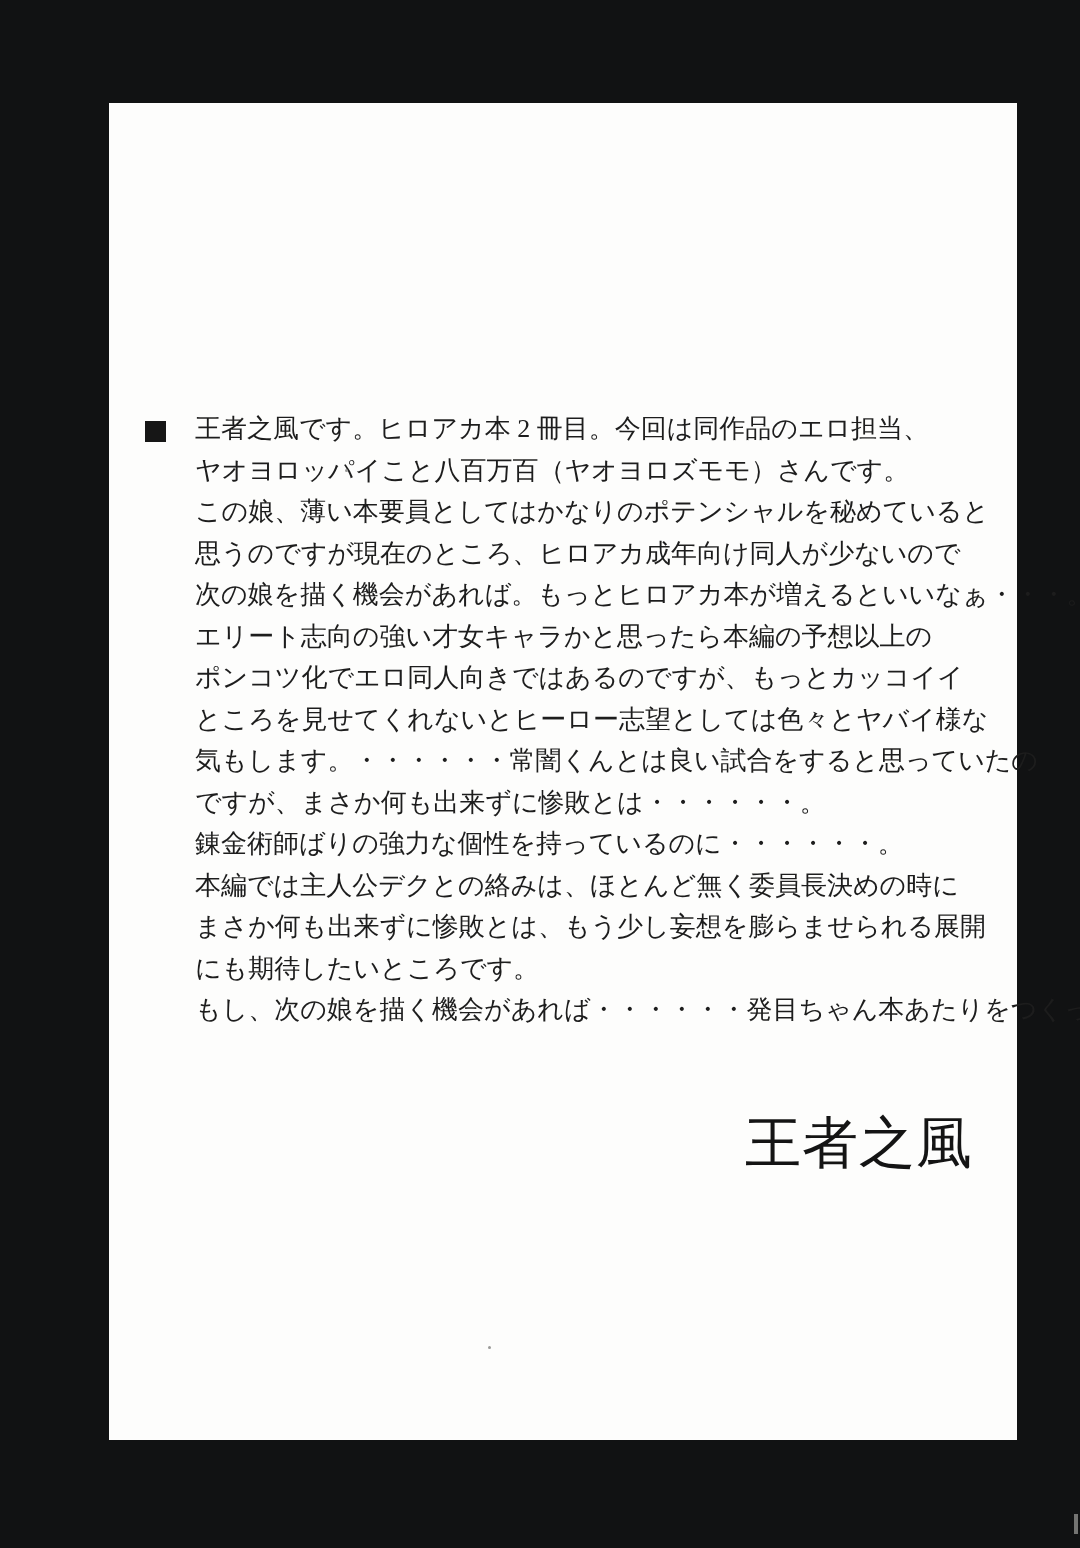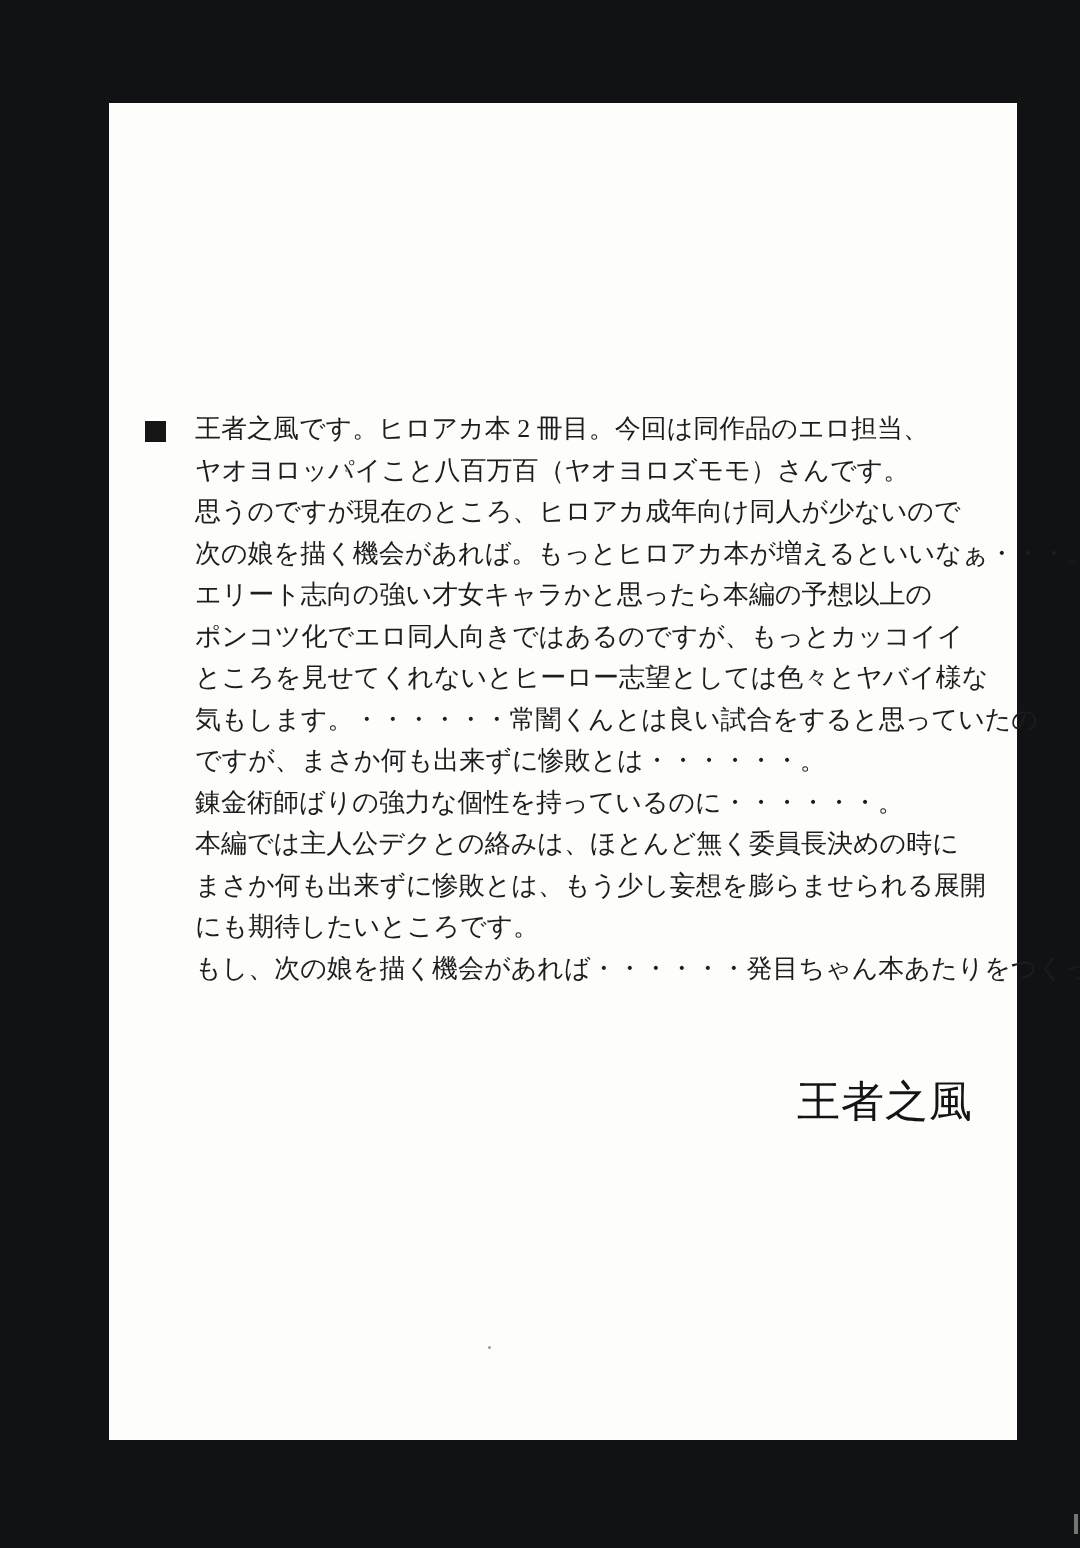--- a/index.html
+++ b/index.html
@@ -43,23 +43,23 @@
   }
   .afterword p {
     margin: 0;
     padding: 0;
     white-space: nowrap;
     height: 41.5px;
   }
   .signature {
     position: absolute;
     right: 44px;
-    top: 975px;
+    top: 1016px;
     color: #141414;
-    font-size: 43px;
+    font-size: 56px;
     line-height: 48px;
     letter-spacing: 1px;
     white-space: nowrap;
   }
   .speck {
     position: absolute;
     border-radius: 50%;
     background: #9a9a98;
   }
   .speck-a { left: 236px; top: 366px; width: 3px; height: 3px; }
@@ -78,20 +78,21 @@
 <body>
 
 <div class="stage">
   <div class="paper">
 
     <span class="bullet"></span>
 
     <div class="afterword">
       <p>王者之風です。ヒロアカ本 2 冊目。今回は同作品のエロ担当、</p>
       <p>ヤオヨロッパイこと八百万百（ヤオヨロズモモ）さんです。</p>
+      <p>この娘、薄い本要員としてはかなりのポテンシャルを秘めていると</p>
       <p>思うのですが現在のところ、ヒロアカ成年向け同人が少ないので</p>
       <p>次の娘を描く機会があれば。もっとヒロアカ本が増えるといいなぁ・・・。</p>
       <p>エリート志向の強い才女キャラかと思ったら本編の予想以上の</p>
       <p>ポンコツ化でエロ同人向きではあるのですが、もっとカッコイイ</p>
       <p>ところを見せてくれないとヒーロー志望としては色々とヤバイ様な</p>
       <p>気もします。・・・・・・常闇くんとは良い試合をすると思っていたの</p>
       <p>ですが、まさか何も出来ずに惨敗とは・・・・・・。</p>
       <p>錬金術師ばりの強力な個性を持っているのに・・・・・・。</p>
       <p>本編では主人公デクとの絡みは、ほとんど無く委員長決めの時に</p>
       <p>まさか何も出来ずに惨敗とは、もう少し妄想を膨らませられる展開</p>

